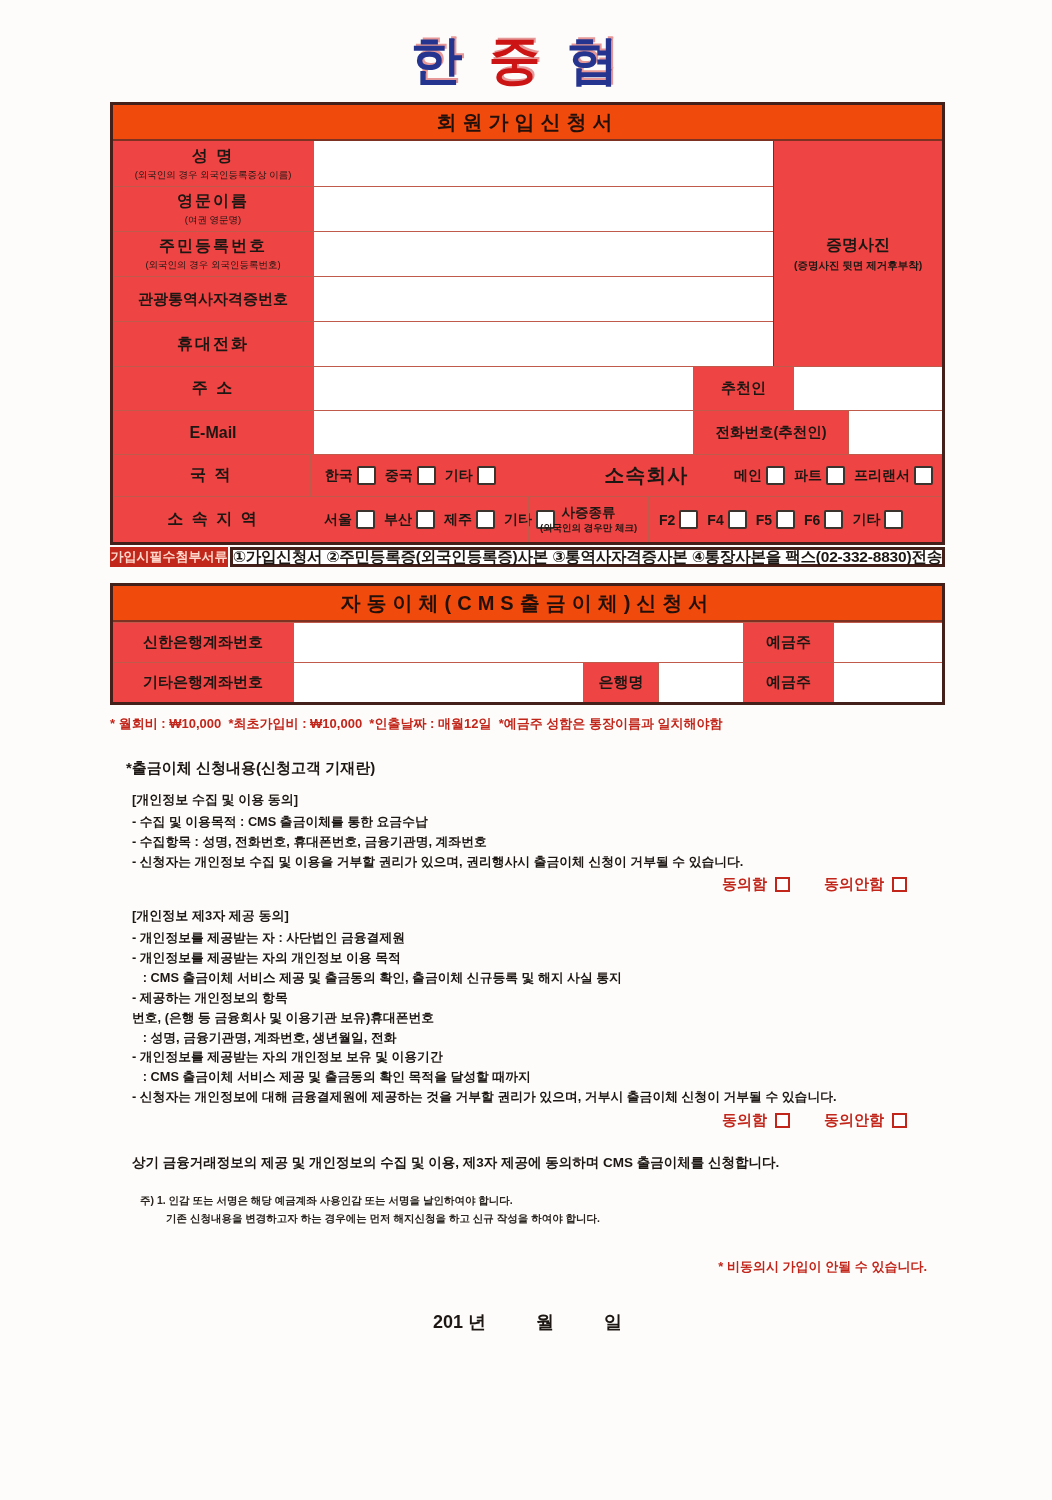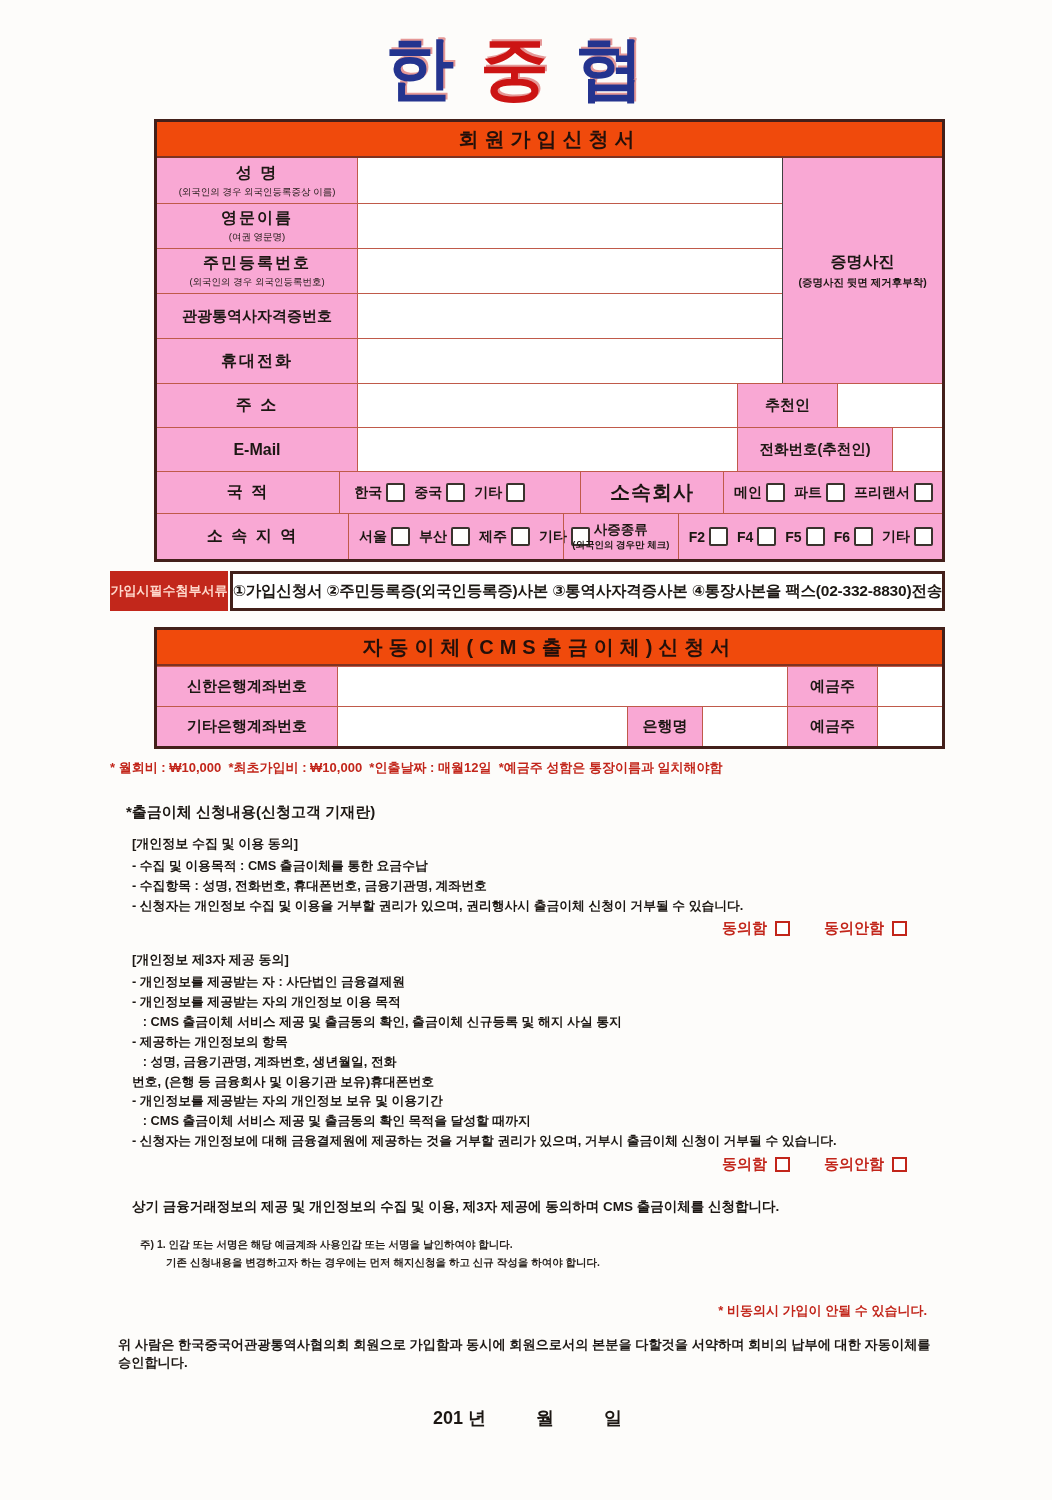--- a/index.html
+++ b/index.html
@@ -5,25 +5,25 @@
   * { margin:0; padding:0; box-sizing:border-box; }
   html,body { background:#e9e6e2; }
   body { font-family:"Liberation Sans","DejaVu Sans",sans-serif; }
   .page {
     position:relative; width:1052px; height:1500px; margin:0 auto;
     background:#fdfcfa; overflow:hidden; color:#1c1713;
   }
   .content { position:absolute; left:110px; top:0; width:835px; }
 
   
-  .doc-title { text-align:center; padding-top:34px; font-size:69px; font-weight:bold; letter-spacing:26px; line-height:1; }
+  .doc-title { text-align:center; padding-top:34px; font-size:52px; font-weight:bold; letter-spacing:26px; line-height:1; }
   .title-letter { text-shadow:2px -2px 0 rgba(200,30,30,.45); }
 
   
-  .form-box { margin-top:16px; border:3px solid #43201a; background:#f9a8d4;margin-left:44px; }
+  .form-box { margin-top:16px; border:3px solid #43201a; background:#ef4444; }
   .form-header {
     height:36px; background:#f04a0c; border-bottom:2px solid #7e3322;
     display:flex; align-items:center; justify-content:center;
     font-size:20px; font-weight:bold; letter-spacing:6px; color:#23100a;
   }
   .row { display:flex; border-top:1px solid #c05a4a; }
   .row:first-child { border-top:none; }
   .cell { border-left:1px solid #c05a4a; display:flex; align-items:center; }
   .cell:first-child { border-left:none; }
   .cell.lab { flex-direction:column; justify-content:center; text-align:center; }
@@ -67,21 +67,21 @@
   .visa-sub { font-size:9.5px; font-weight:bold; }
   .region-row .opts2 { flex:1; padding-left:10px; }
 
   
   .cb-group { display:flex; align-items:center; flex-wrap:nowrap; }
   .cb-item { display:inline-flex; align-items:center; margin-right:9px; }
   .cb-label { font-size:14px; font-weight:bold; margin-right:4px; white-space:nowrap; }
   .cb-box { width:19px; height:19px; border:2px solid #3a332e; background:#fff; border-radius:2px; flex:0 0 auto; }
 
   
-  .notice { margin-top:9px; display:flex; height:40px; }
+  .notice { margin-top:2px; display:flex; height:20px; }
   .notice-label {
     width:152px; background:#c2271b; color:#ffd9cd;
     display:flex; align-items:center; justify-content:center;
     font-size:13px; font-weight:bold;
   }
   .notice-box {
     flex:1; border:3px solid #43201a; background:#fff; margin-left:2px;
     display:flex; align-items:center; justify-content:center;
     font-size:15.5px; font-weight:bold; letter-spacing:-0.2px; white-space:nowrap;
   }
@@ -324,22 +324,22 @@
       <span class="agree-box"></span>
     </div>
 
     <div class="consent-block">
       <div class="consent-title">[개인정보 제3자 제공 동의]</div>
       <div>
           <div class="consent-line">- 개인정보를 제공받는 자 : 사단법인 금융결제원</div>
           <div class="consent-line">- 개인정보를 제공받는 자의 개인정보 이용 목적</div>
           <div class="consent-line">   : CMS 출금이체 서비스 제공 및 출금동의 확인, 출금이체 신규등록 및 해지 사실 통지</div>
           <div class="consent-line">- 제공하는 개인정보의 항목</div>
+          <div class="consent-line">번호, (은행 등 금융회사 및 이용기관 보유)휴대폰번호</div>
           <div class="consent-line">   : 성명, 금융기관명, 계좌번호, 생년월일, 전화</div>
-          <div class="consent-line">번호, (은행 등 금융회사 및 이용기관 보유)휴대폰번호</div>
           <div class="consent-line">- 개인정보를 제공받는 자의 개인정보 보유 및 이용기간</div>
           <div class="consent-line">   : CMS 출금이체 서비스 제공 및 출금동의 확인 목적을 달성할 때까지</div>
           <div class="consent-line">- 신청자는 개인정보에 대해 금융결제원에 제공하는 것을 거부할 권리가 있으며, 거부시 출금이체 신청이 거부될 수 있습니다.</div>
         </div>
     </div>
     <div class="agree-row">
       <span class="agree-label">동의함</span>
       <span class="agree-box"></span>
       <span class="agree-label">동의안함</span>
       <span class="agree-box"></span>
@@ -347,18 +347,17 @@
 
     <div class="summary-line">상기 금융거래정보의 제공 및 개인정보의 수집 및 이용, 제3자 제공에 동의하며 CMS 출금이체를 신청합니다.</div>
 
     <div class="foot-note">
       <div>주) 1. 인감 또는 서명은 해당 예금계좌 사용인감 또는 서명을 날인하여야 합니다.</div>
       <div class="indent">기존 신청내용을 변경하고자 하는 경우에는 먼저 해지신청을 하고 신규 작성을 하여야 합니다.</div>
     </div>
 
     <div class="warning-line">* 비동의시 가입이 안될 수 있습니다.</div>
 
-    <div class="pledge-line">위 사람은 한국중국어관광통역사협의회 회원으로 가입함과 동시에 회원으로서의 본분을 다할것을 서약하며 회비의 납부에 대한 자동이체를 승인합니다.</div>
 
     <div class="date-line">201 년          월          일</div>
 
   </div>
 </div>
 
 </body></html>

